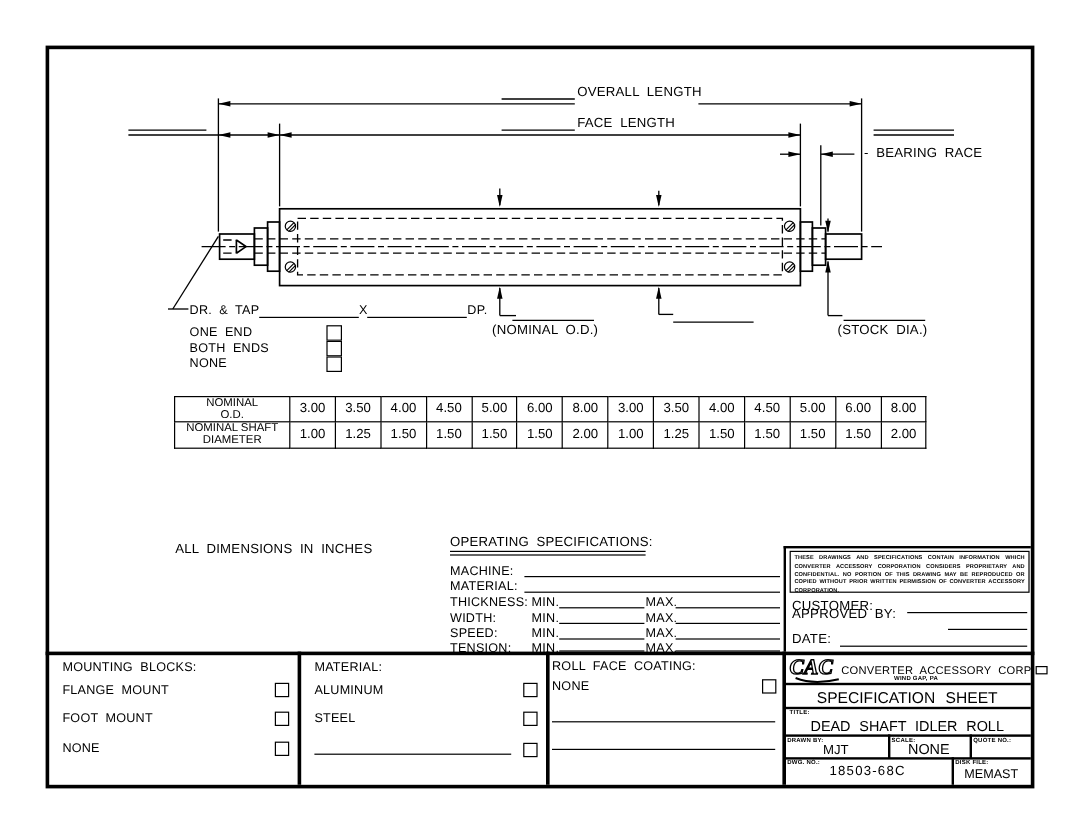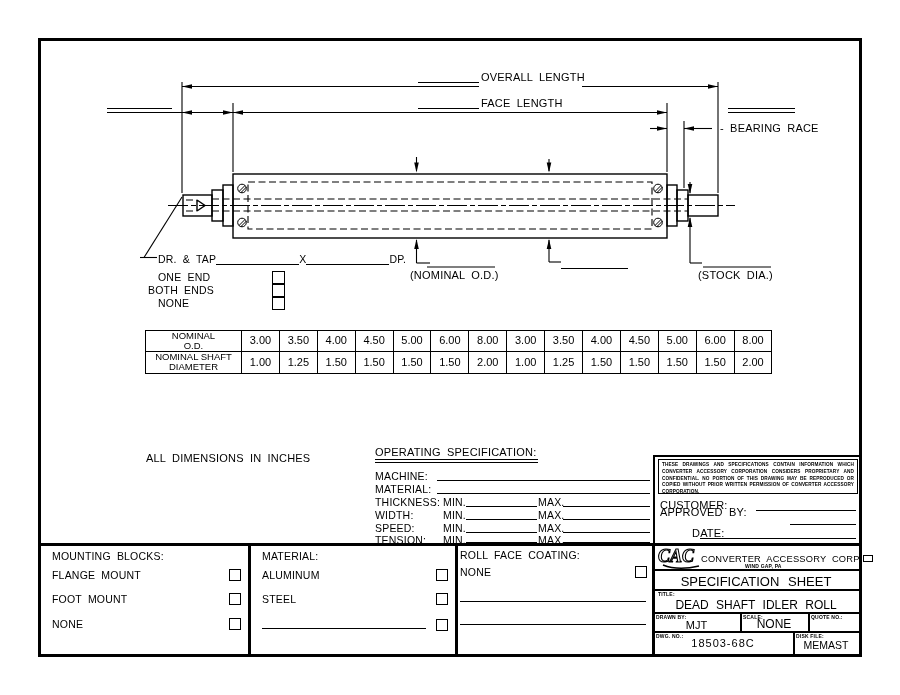--- a/index.html
+++ b/index.html
@@ -135,21 +135,21 @@
 
   <div class="lbl sm" style="left:158px;top:253px;display:flex;align-items:flex-end;">
     <span>DR. &amp; TAP</span>
       <span class="blank" style="width:83px;"></span>
       <span>X</span>
       <span class="blank" style="width:83px;"></span>
       <span>DP.</span>
   </div>
   <div class="lbl sm" style="left:158px;top:271px;text-align:right;">ONE END</div>
   <div class="cb big" style="left:272px;top:271px;"></div>
-  <div class="lbl sm" style="left:148px;top:284px;">BOTH ENDS</div>
+  <div class="lbl sm" style="left:158px;top:284px;">BOTH ENDS</div>
   <div class="cb big" style="left:272px;top:284px;"></div>
   <div class="lbl sm" style="left:158px;top:297px;">NONE</div>
   <div class="cb big" style="left:272px;top:297px;"></div>
 
   <table class="spec">
       <tbody>
         <tr>
           <td class="tl">NOMINAL<br>O.D.</td>
           <td style="width: 36.9px;">3.00</td>
           <td style="width: 36.9px;">3.50</td>
@@ -180,21 +180,21 @@
           <td style="width: 36.9px;">1.50</td>
           <td style="width: 36.9px;">1.50</td>
           <td style="width: 36.9px;">1.50</td>
           <td style="width: 36.9px;">1.50</td>
           <td style="width: 36.9px;">2.00</td>
         </tr>
       </tbody>
     </table>
   <div class="lbl" style="left:146px;top:452px;">ALL DIMENSIONS IN INCHES</div>
 
-  <div class="lbl" style="left:375px;top:446px;">OPERATING SPECIFICATION:</div>
+  <div class="lbl" style="left:375px;top:446px;">OPERATING SPECIFICATIONS:</div>
   <div class="line" style="left:375px;top:459px;width:163px;"></div>
   <div class="line" style="left:375px;top:462px;width:163px;"></div>
 
   <div class="lbl sm" style="left:375px;top:470px;">MACHINE:</div>
   <div class="line" style="left:437px;top:480px;width:213px;"></div>
   <div class="lbl sm" style="left:375px;top:483px;">MATERIAL:</div>
   <div class="line" style="left:437px;top:493px;width:213px;"></div>
 
   <div class="lbl sm" style="left:375px;top:496px;">THICKNESS:</div>
   <div class="lbl sm" style="left:443px;top:496px;">MIN.</div>
@@ -220,21 +220,21 @@
   <div class="lbl sm" style="left:538px;top:534px;">MAX.</div>
   <div class="line" style="left:563px;top:542px;width:87px;"></div>
 
   <div class="vline" style="left:653px;top:455px;width:2px;height:88px;"></div>
   <div class="hline" style="left:653px;top:455px;width:206px;height:2px;"></div>
   <div class="disc">THESE DRAWINGS AND SPECIFICATIONS CONTAIN INFORMATION WHICH CONVERTER ACCESSORY CORPORATION CONSIDERS PROPRIETARY AND CONFIDENTIAL. NO PORTION OF THIS DRAWING MAY BE REPRODUCED OR COPIED WITHOUT PRIOR WRITTEN PERMISSION OF CONVERTER ACCESSORY CORPORATION.</div>
   <div class="lbl" style="left:660px;top:499px;">CUSTOMER:</div>
   <div class="line" style="left:756px;top:510px;width:100px;"></div>
   <div class="lbl" style="left:660px;top:506px;">APPROVED BY:</div>
   <div class="line" style="left:790px;top:524px;width:66px;"></div>
-  <div class="lbl" style="left:660px;top:527px;margin-left:32px;">DATE:</div>
+  <div class="lbl" style="left:660px;top:527px;">DATE:</div>
   <div class="line" style="left:700px;top:538px;width:156px;"></div>
 
   <div class="hline" style="left:38px;top:543px;width:824px;height:2.5px;"></div>
   <div class="vline" style="left:248px;top:543px;width:2.5px;height:111px;"></div>
   <div class="vline" style="left:455px;top:543px;width:2.5px;height:111px;"></div>
   <div class="vline" style="left:652px;top:543px;width:2.5px;height:111px;"></div>
 
   <div class="lbl sm" style="left:52px;top:550px;">MOUNTING BLOCKS:</div>
   <div class="lbl sm" style="left:52px;top:569px;">FLANGE MOUNT</div>
   <div class="cb" style="left:229px;top:569px;"></div>

